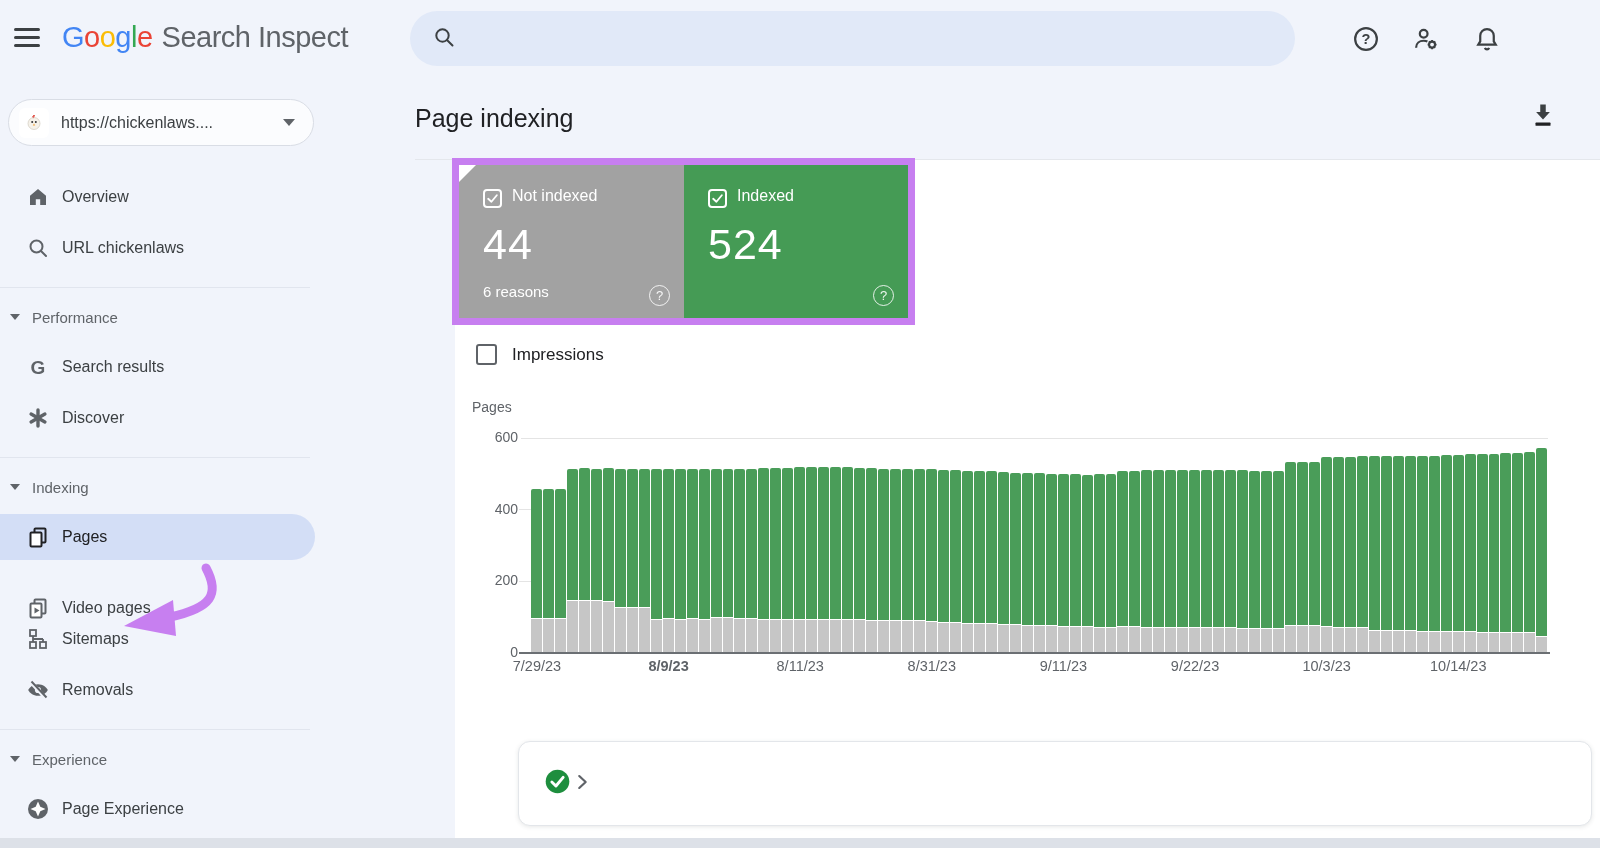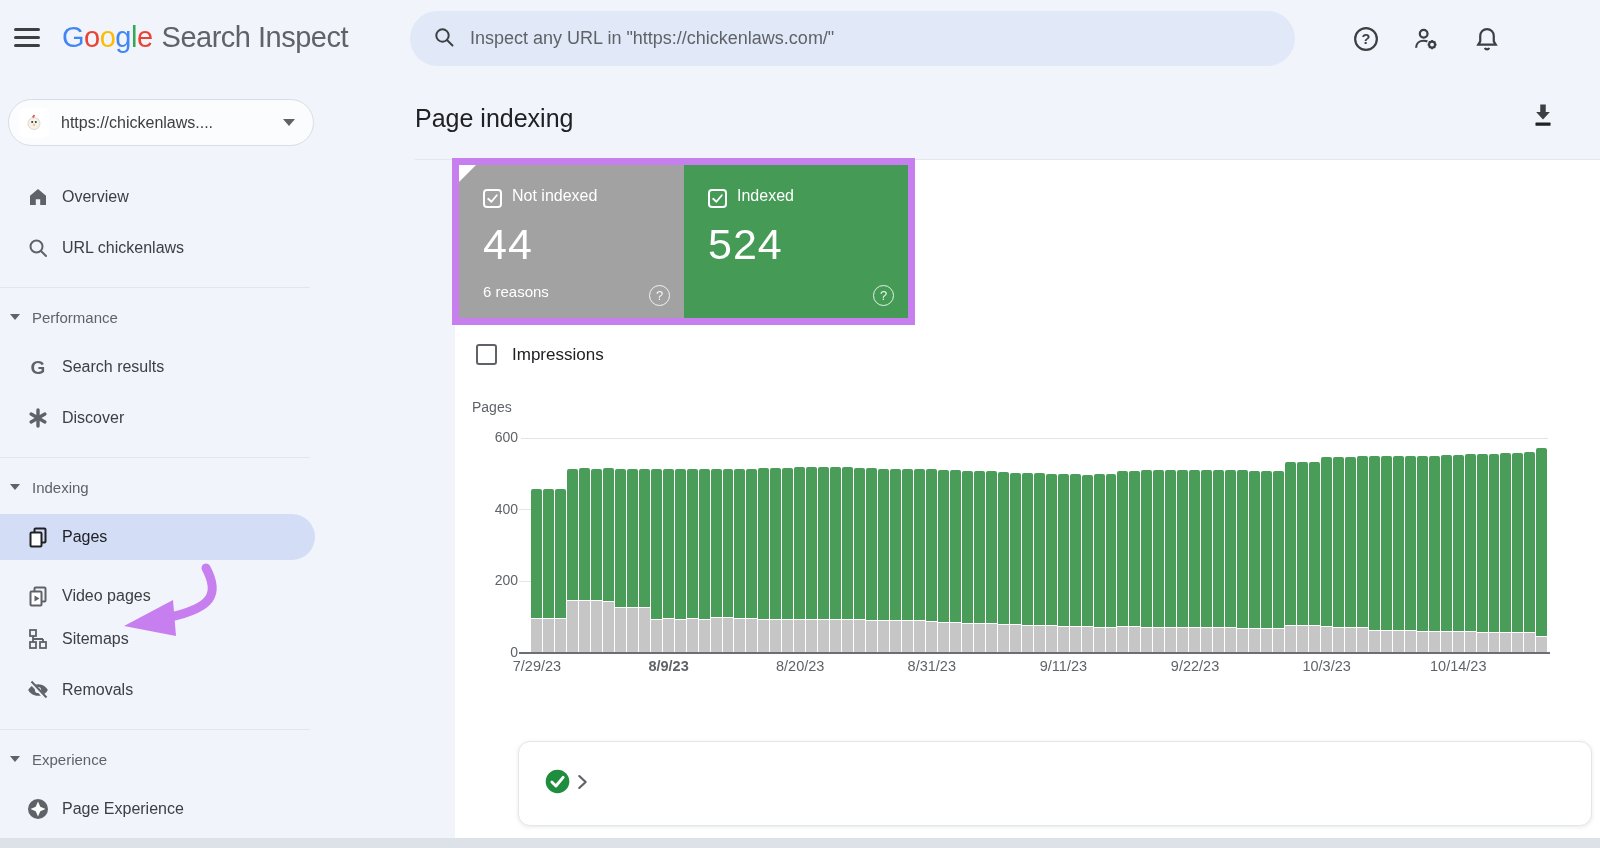--- a/index.html
+++ b/index.html
@@ -81,21 +81,20 @@
   <div id="logo">
     <span id="logo-google"><span style="color: rgb(66, 133, 244);">G</span><span style="color: rgb(234, 67, 53);">o</span><span style="color: rgb(251, 188, 5);">o</span><span style="color: rgb(66, 133, 244);">g</span><span style="color: rgb(52, 168, 83);">l</span><span style="color: rgb(234, 67, 53);">e</span></span><span class="product">Search Inspect</span>
   </div>
   <div id="searchbox">
     <span>
       <svg width="24" height="24" viewBox="0 0 24 24">
           <circle cx="10.5" cy="10.5" r="6.2" fill="none" stroke="#3c4043" stroke-width="2"></circle>
           <line x1="15.2" y1="15.2" x2="20.5" y2="20.5" stroke="#3c4043" stroke-width="2" stroke-linecap="round"></line>
         </svg>
     </span>
-    <input value="" placeholder="Inspect any URL in &quot;https://chickenlaws.com/&quot;" style="">
   </div>
   <div class="topicon" style="left:1352px;">
     <svg width="28" height="28" viewBox="0 0 24 24">
         <circle cx="12" cy="12" r="9.3" fill="none" stroke="#3c4043" stroke-width="1.9"></circle>
         <text x="12" y="16.4" font-size="12.5" text-anchor="middle" fill="#3c4043" font-family="Liberation Sans,sans-serif" font-weight="bold">?</text>
       </svg>
   </div>
   <div class="topicon" style="left:1412px;">
     <svg width="28" height="28" viewBox="0 0 24 24" fill="none" stroke="#3c4043" stroke-width="1.9">
       <circle cx="10" cy="7.5" r="3.3"></circle>
@@ -177,21 +176,21 @@
         <span class="hlbl">Indexing</span>
       </div>
       <div class="side-row selected" style="top: 433px;">
         <div class="side-pill" style="top: 2.5px;"></div>
         <span class="icon"><svg width="24" height="24" viewBox="0 0 24 24">
             <rect x="8.5" y="3.5" width="11" height="14" rx="1" fill="none" stroke="#202124" stroke-width="2"></rect>
             <rect x="4.5" y="7.5" width="11" height="14" rx="1" fill="#fff" stroke="#202124" stroke-width="2"></rect>
           </svg></span>
         <span class="lbl">Pages</span>
       </div>
-      <div class="side-row" style="top: 492px;">
+      <div class="side-row" style="top: 504px;">
         <span class="icon"><svg width="24" height="24" viewBox="0 0 24 24">
             <rect x="8.5" y="3.5" width="11" height="14" rx="1" fill="none" stroke="#5f6368" stroke-width="2"></rect>
             <rect x="4.5" y="7.5" width="11" height="14" rx="1" fill="#fff" stroke="#5f6368" stroke-width="2"></rect>
             <polygon points="8.5,11.5 8.5,17.5 13.5,14.5" fill="#5f6368"></polygon>
           </svg></span>
         <span class="lbl">Video pages</span>
       </div>
       <div class="side-row" style="top: 535px;">
         <span class="icon"><svg width="24" height="24" viewBox="0 0 24 24">
             <g fill="none" stroke="#5f6368" stroke-width="1.8">
@@ -618,21 +617,21 @@
     </div>
     <div class="bar">
       <div class="seg-top" style="height: 187.767px; background: rgb(74, 157, 89);"></div>
       <div style="height: 15.7667px; background: rgb(198, 198, 198);"></div>
     </div>
   </div>
 <div id="baseline"></div>
 <div id="xticks">
     <div class="xtick" style="left: 536.982px;">7/29/23</div>
     <div class="xtick" style="left: 668.594px; font-weight: bold;">8/9/23</div>
-    <div class="xtick" style="left: 800.206px;">8/20/23</div>
+    <div class="xtick" style="left: 800.206px;">8/11/23</div>
     <div class="xtick" style="left: 931.818px;">8/31/23</div>
     <div class="xtick" style="left: 1063.43px;">9/11/23</div>
     <div class="xtick" style="left: 1195.04px;">9/22/23</div>
     <div class="xtick" style="left: 1326.65px;">10/3/23</div>
     <div class="xtick" style="left: 1458.26px;">10/14/23</div>
   </div>
 
 <div id="banner">
   <span>
     <svg width="27" height="27" viewBox="0 0 24 24">

